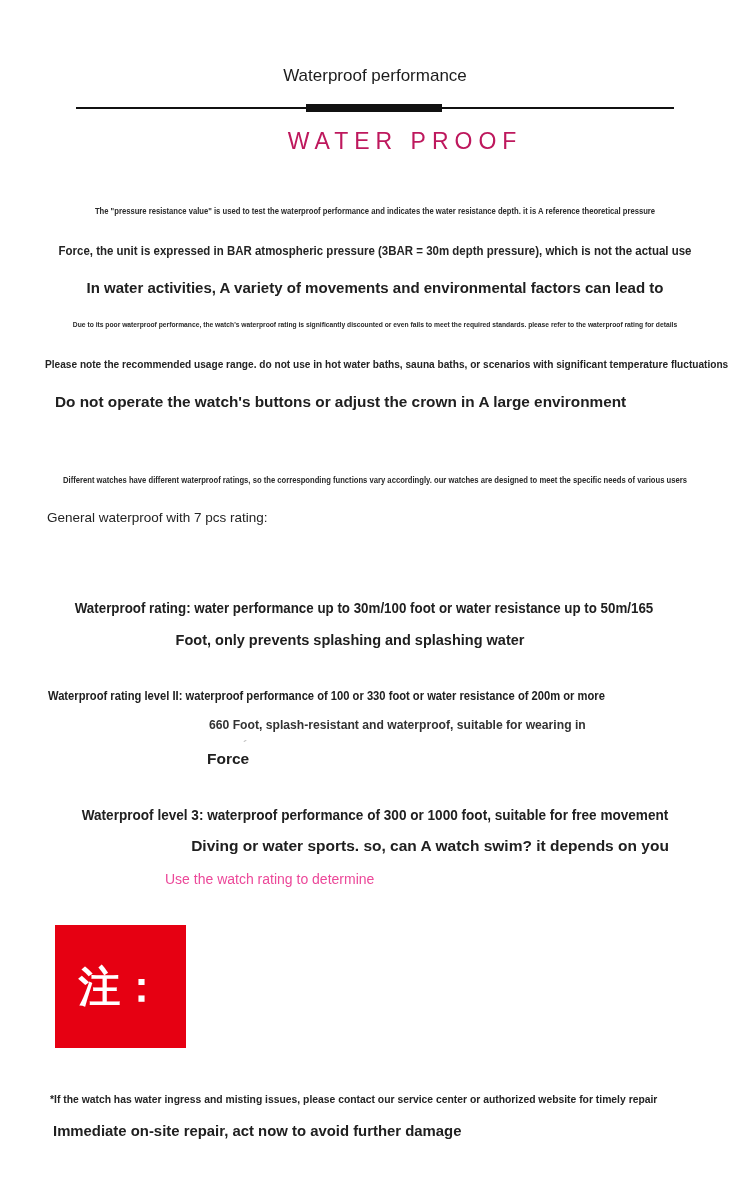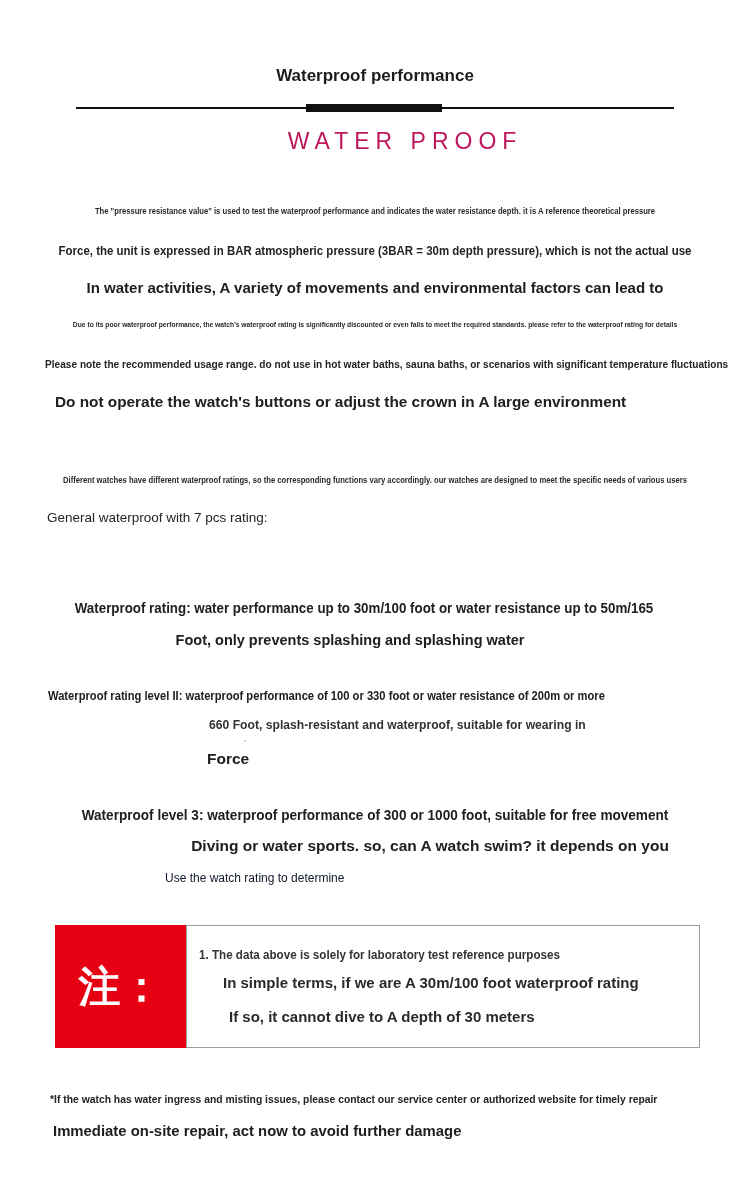--- a/index.html
+++ b/index.html
@@ -4,21 +4,21 @@
 <style>
   html,body{margin:0;padding:0;}
   body{
     width:750px;height:1186px;position:relative;background:#ffffff;
     font-family:"Liberation Sans",sans-serif;color:#222;overflow:hidden;
   }
   .ln{position:absolute;white-space:nowrap;}
   .ctr{left:0;width:750px;text-align:center;transform-origin:center top;}
   .lft{transform-origin:left top;}
 
-  .l-title{top:66px;font-size:17px;font-weight:bold;color:#1c1c1c;}
+  .l-title{top:66px;font-size:17px;font-weight:normal;color:#1c1c1c;}
   .divider-thin{position:absolute;top:107px;left:76px;width:598px;height:2px;background:#111;}
   .divider-thick{position:absolute;top:104px;left:306px;width:136px;height:8px;background:#111;}
   .l-sub{top:128px;font-size:23px;color:#be185d;letter-spacing:6px;padding-left:30px;}
 
   .l-tiny1{top:206px;font-size:8.5px;font-weight:bold;color:#2a2a2a;transform:scaleX(.9);}
   .l-force{top:243px;font-size:13.5px;font-weight:bold;color:#242424;transform:scaleX(.85);}
   .l-inwater{top:279px;font-size:15.5px;font-weight:bold;color:#202020;transform:scaleX(.97);}
   .l-tiny2{top:320px;font-size:8px;font-weight:bold;color:#2a2a2a;transform:scaleX(.84);}
   .l-please{top:358px;font-size:11.5px;font-weight:bold;color:#242424;transform:scaleX(.88);}
   .l-donot{top:393px;left:55px;font-size:15.5px;font-weight:bold;color:#202020;transform:scaleX(.99);}
@@ -27,21 +27,21 @@
   .l-general{top:510px;left:47px;font-size:13.5px;color:#242424;}
 
   .l-lv1a{top:600px;left:-11px;font-size:14.5px;font-weight:bold;color:#202020;transform:scaleX(.92);}
   .l-lv1b{top:632px;left:-25px;font-size:14.5px;font-weight:bold;color:#202020;}
   .l-lv2a{top:688px;left:48px;font-size:13px;font-weight:bold;color:#202020;transform:scaleX(.86);}
   .l-lv2b{top:717px;left:209px;font-size:13.5px;font-weight:bold;color:#333;transform:scaleX(.9);}
   .l-faint{top:738px;left:212px;height:6px;overflow:hidden;font-size:13px;font-weight:bold;color:#c6c6c6;transform:scaleX(.95);}
   .l-diving{top:750px;left:207px;font-size:15.5px;font-weight:bold;color:#202020;}
   .l-lv3a{top:807px;font-size:14px;font-weight:bold;color:#202020;transform:scaleX(.97);}
   .l-lv3b{top:837px;left:55px;font-size:15.5px;font-weight:bold;color:#202020;}
-  .l-use{top:871px;left:165px;font-size:12px;color:#0f172a;}
+  .l-use{top:871px;left:165px;font-size:14px;color:#ec4899;}
 
   .note{position:absolute;top:925px;left:55px;width:645px;height:123px;}
   .note-badge{
     position:absolute;left:0;top:0;width:131px;height:123px;background:#e60012;
     color:#fff;font-size:42px;font-weight:bold;
     display:flex;align-items:center;justify-content:center;
   }
   .note-body{position:absolute;left:131px;top:0;right:0;bottom:0;border:1px solid #9c9c9c;box-sizing:border-box;}
   .note-l1{position:absolute;top:22px;left:12px;white-space:nowrap;font-size:12px;font-weight:bold;color:#333;transform:scaleX(.97);transform-origin:left top;}
   .note-l2{position:absolute;top:48px;left:36px;white-space:nowrap;font-size:15px;font-weight:bold;color:#2a2a2a;}
@@ -75,21 +75,16 @@
 <div class="ln lft l-lv2b">660 Foot, splash-resistant and waterproof, suitable for wearing in</div>
 <div class="ln lft l-faint">– – – ´ – – — – – – – – — – – – – – — – – – – — – – – – – –</div>
 <div class="ln lft l-diving">Force</div>
 
 <div class="ln ctr l-lv3a">Waterproof level 3: waterproof performance of 300 or 1000 foot, suitable for free movement</div>
 <div class="ln ctr l-lv3b">Diving or water sports. so, can A watch swim? it depends on you</div>
 <div class="ln lft l-use">Use the watch rating to determine</div>
 
 <div class="note">
   <div class="note-badge">注：</div>
-  <div class="note-body">
-    <div class="note-l1">1. The data above is solely for laboratory test reference purposes</div>
-    <div class="note-l2">In simple terms, if we are A 30m/100 foot waterproof rating</div>
-    <div class="note-l3">If so, it cannot dive to A depth of 30 meters</div>
-  </div>
 </div>
 
 <div class="ln lft l-foot1">*If the watch has water ingress and misting issues, please contact our service center or authorized website for timely repair</div>
 <div class="ln lft l-foot2">Immediate on-site repair, act now to avoid further damage</div>
 
 </body></html>

